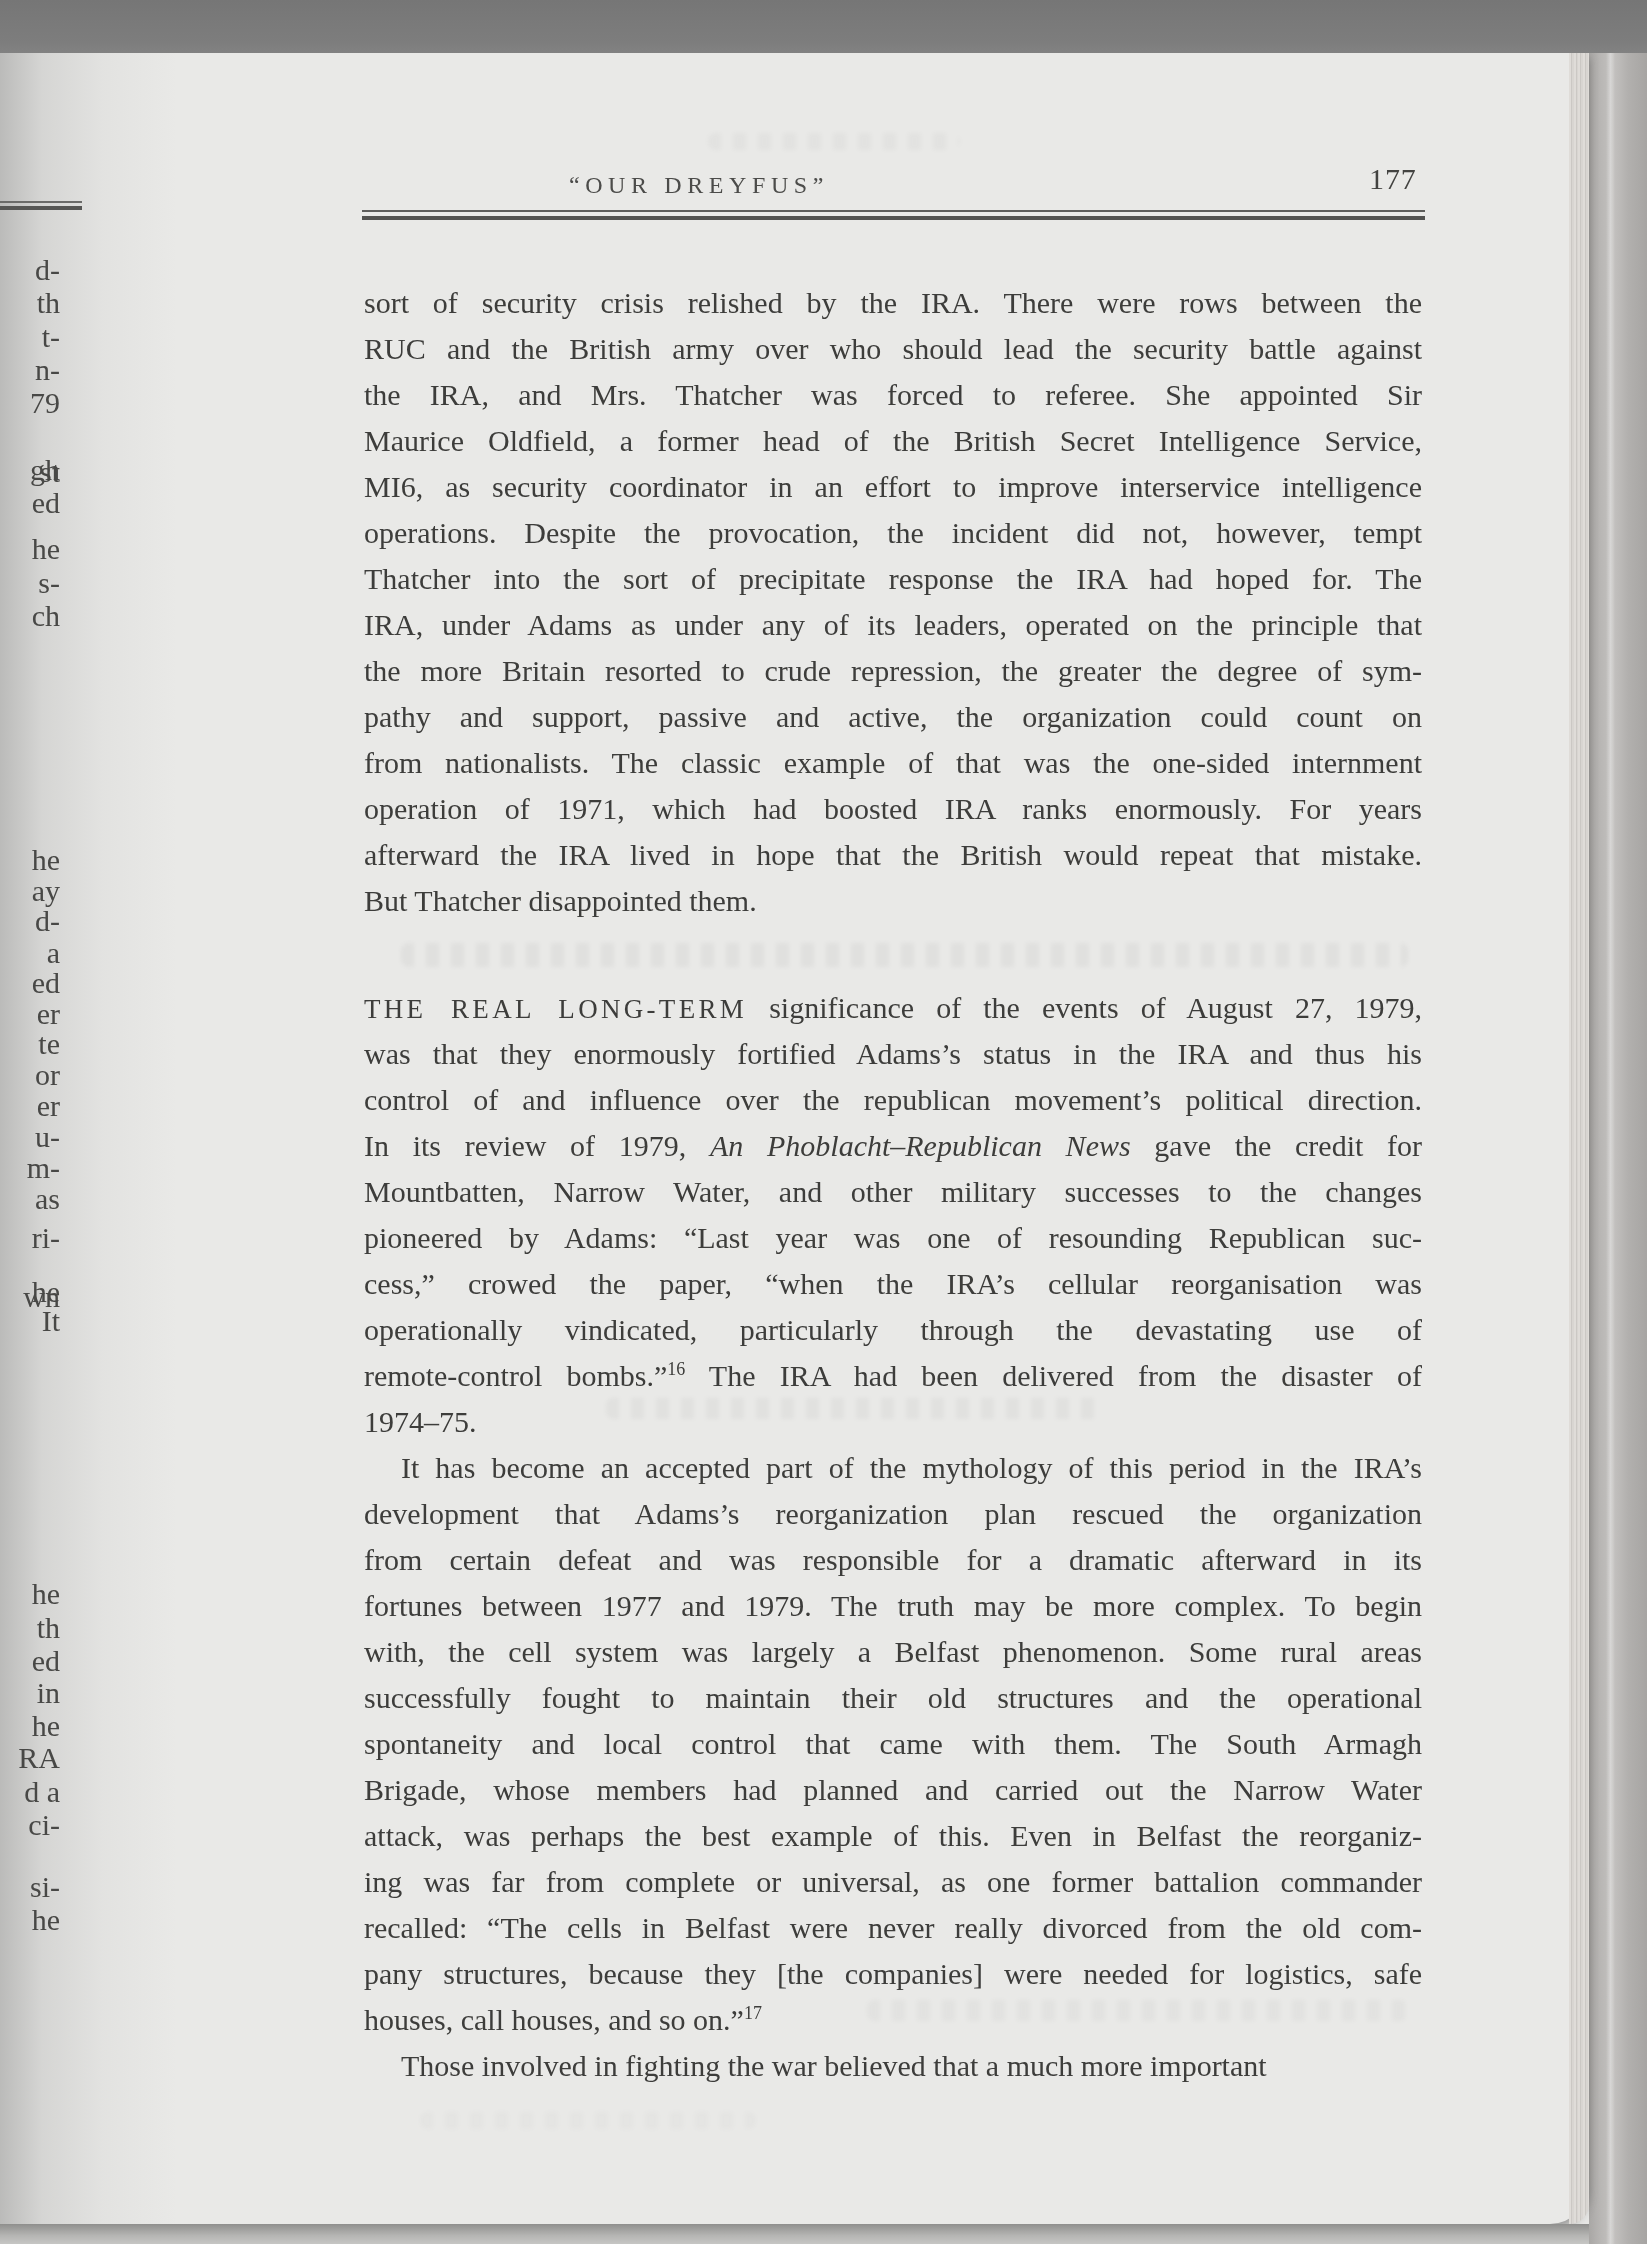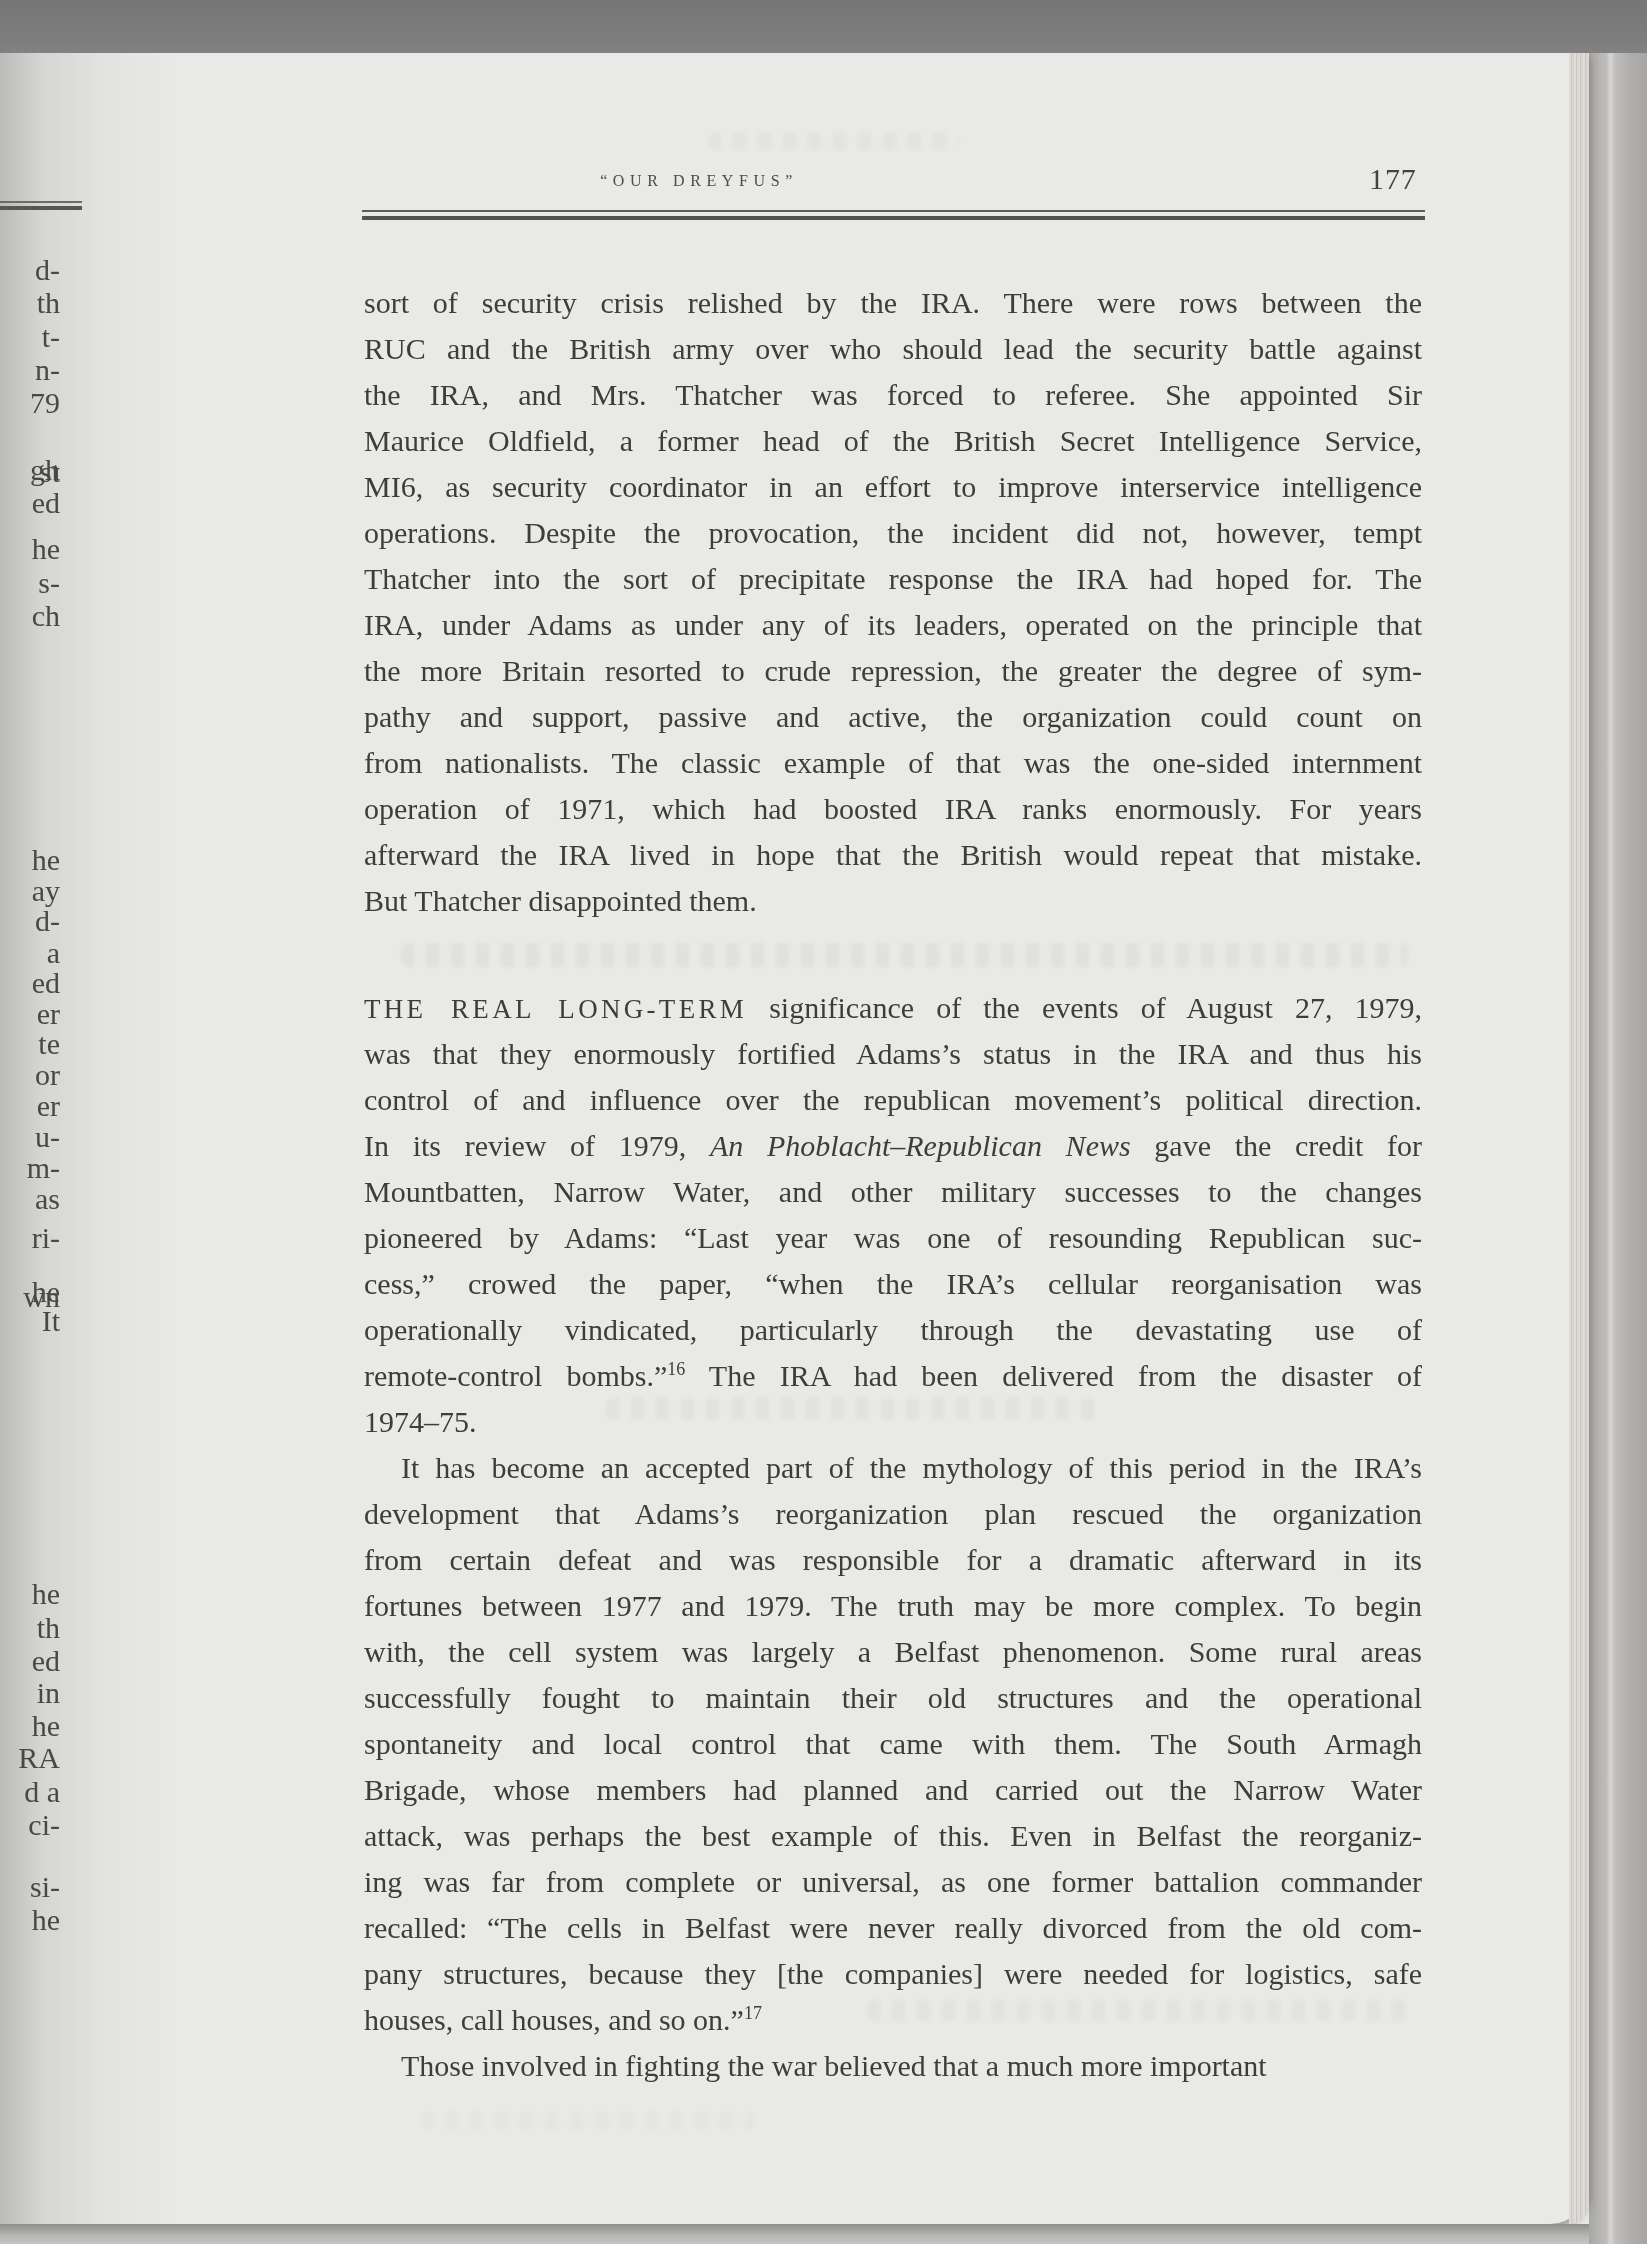--- a/index.html
+++ b/index.html
@@ -35,21 +35,21 @@
     position:absolute; left:0; top:0; width:1647px; height:53px;
     background:linear-gradient(180deg,#767676 0%,#7d7d7d 80%,#828282 100%);
   }
   .bottom-shadow{
     position:absolute; left:0; top:2224px; width:1589px; height:20.5px;
     background:linear-gradient(180deg,#8f8f8d 0%,#b5b5b3 55%,#c8c8c6 100%);
   }
   
   .running-title{
     position:absolute; left:517px; top:172px; width:364px;
-    text-align:center; font-size:16px; letter-spacing:5.6px;
+    text-align:center; font-size:24px; letter-spacing:5.6px;
     color:#4c4c4a; font-weight:bold; font-weight:500;
   }
   .page-number{
     position:absolute; left:1369px; top:162px; width:65px;
     font-size:30px; color:#434341; letter-spacing:0.9px;
   }
   .head-rule{ position:absolute; left:362px; top:210px; width:1063px; }
   .head-rule .thin{ height:1.9px; background:#5d5d5b; }
   .head-rule .thick{ height:4.7px; background:#525250; margin-top:3.7px; }
   .frag-rule{ position:absolute; left:0; top:201px; width:82px; }

